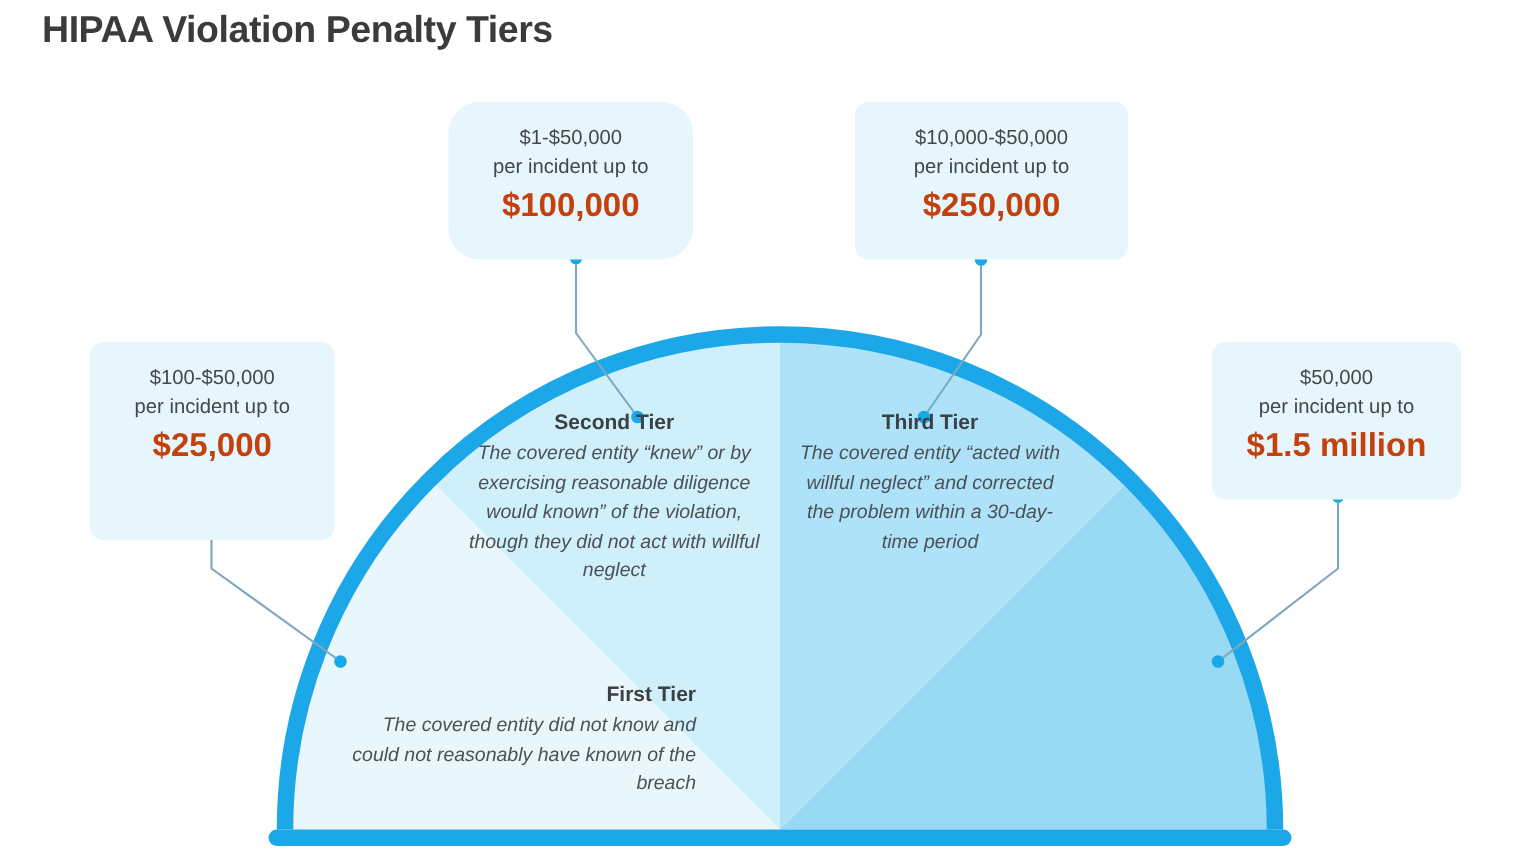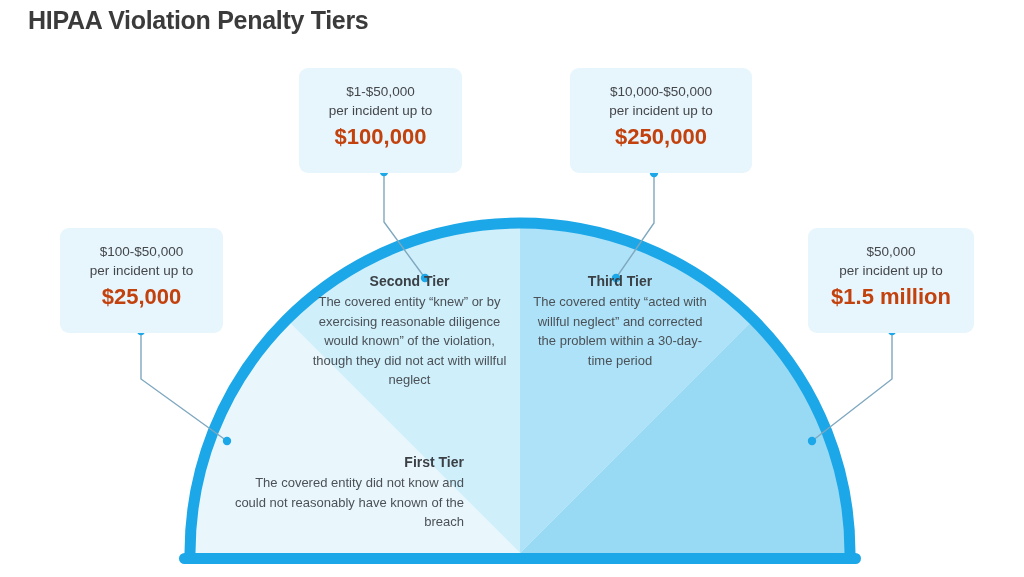--- a/index.html
+++ b/index.html
@@ -32,33 +32,33 @@
   }
   .callout .c-line{
     font-size:13.5px;color:#44474a;line-height:19px;
     white-space:nowrap;
   }
   .callout .c-amount{
     font-size:22px;font-weight:bold;color:#c2410c;
     line-height:30px;margin-top:2px;white-space:nowrap;
   }
 
-  #callout-tier1{left:60px;top:228px;width:163px;height:105px;}
-  #callout-tier2{left:299px;top:68px;width:163px;height:105px;}
+  #callout-tier1{left:60px;top:228px;width:163px;height:132px;}
+  #callout-tier2{left:299px;top:68px;width:163px;height:105px;border-radius:21px;}
   #callout-tier3{left:570px;top:68px;width:182px;height:105px;}
   #callout-tier4{left:808px;top:228px;width:166px;height:105px;}
 
   
   .tier-block{position:absolute;}
   .tier-head{
     font-size:14px;font-weight:bold;color:#3b4045;
     line-height:20px;margin-bottom:1px;
   }
   .tier-body{
-    font-size:13px;color:#4b5156;line-height:19.5px;
+    font-size:13px;color:#4b5156;line-height:19.5px;font-style:italic;
   }
 
   #tier-1{left:224px;top:452px;width:240px;text-align:right;}
   #tier-2{left:312px;top:271px;width:195px;text-align:center;}
   #tier-3{left:530px;top:271px;width:180px;text-align:center;}
   #tier-4{left:590px;top:452px;width:215px;text-align:right;}
 </style>
 </head>
 <body>
 

